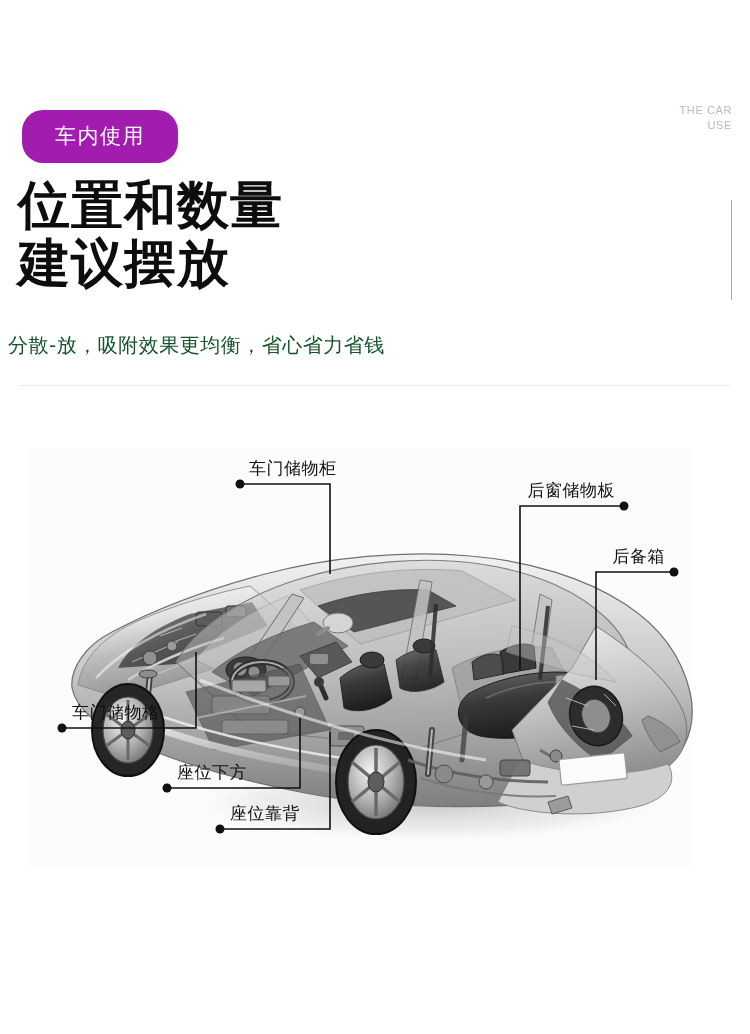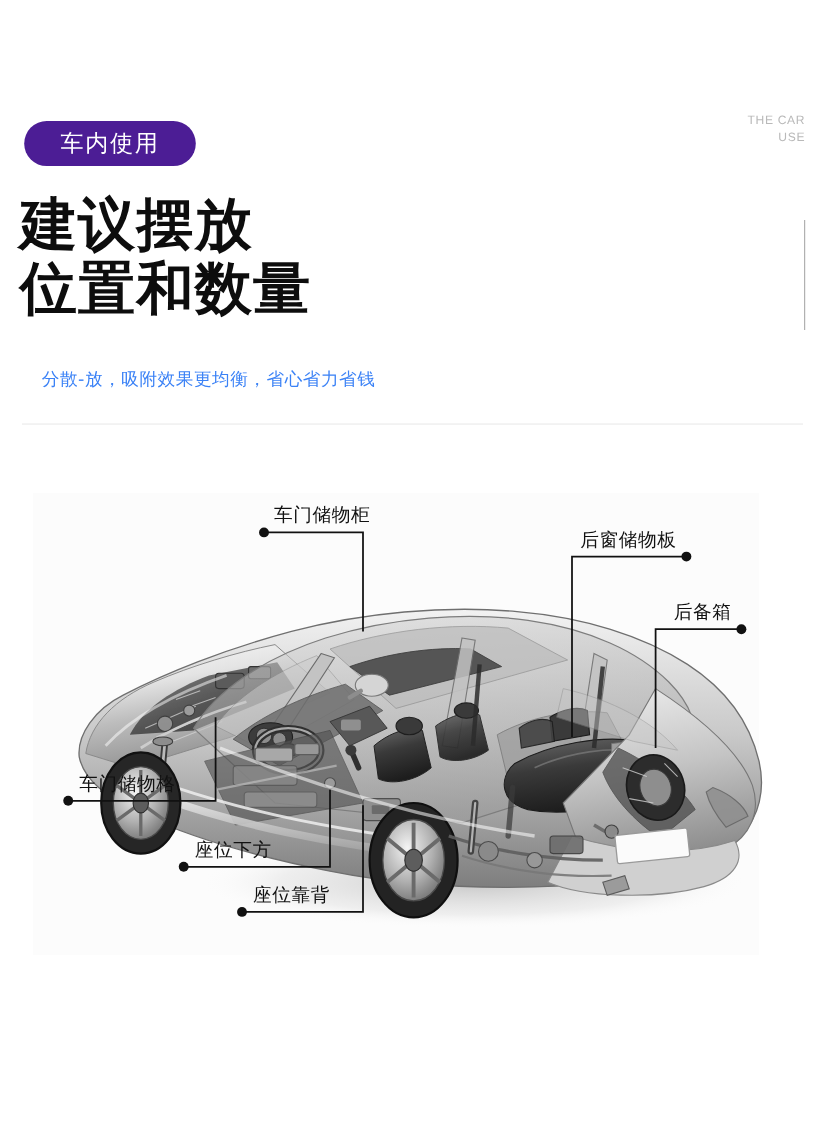--- a/index.html
+++ b/index.html
@@ -22,23 +22,23 @@
     left: 0; top: 0;
     width: 750px;
     height: 400px;
   }
 
   .badge {
     position: absolute;
     left: 22px;
     top: 110px;
     width: 156px;
-    height: 41px;
+    height: 53px;
     border-radius: 21px;
-    background: #4c1d95;
+    background: #a21caf;
     display: flex;
     align-items: center;
     justify-content: center;
     box-sizing: border-box;
   }
   .badge-label {
     color: #ffffff;
     font-size: 21px;
     letter-spacing: 1.5px;
     line-height: 1;
@@ -75,25 +75,25 @@
     line-height: 58px;
     font-weight: bold;
     letter-spacing: 1px;
     color: #0d0d0d;
     font-family: "DejaVu Sans", "Liberation Sans", sans-serif;
   }
   .title div { white-space: nowrap; }
 
   .subtitle {
     position: absolute;
-    left: 38px;
+    left: 8px;
     top: 330px;
-    font-size: 16px;
+    font-size: 20px;
     line-height: 30px;
-    color: #3b82f6;
+    color: #14532d;
     letter-spacing: 0.5px;
     white-space: nowrap;
     font-family: "DejaVu Sans", "Liberation Sans", sans-serif;
   }
 
   .divider {
     position: absolute;
     left: 20px;
     top: 385px;
     width: 710px;
@@ -128,22 +128,22 @@
   </div>
 
   <div class="eyebrow">
     <div>THE CAR</div>
     <div>USE</div>
   </div>
 
   <div class="vrule"></div>
 
   <div class="title">
+    <div>位置和数量</div>
     <div>建议摆放</div>
-    <div>位置和数量</div>
   </div>
 
   <div class="subtitle">分散-放，吸附效果更均衡，省心省力省钱</div>
 
   <div class="divider"></div>
 </div>
 
 <div class="diagram">
 <svg width="750" height="450" viewBox="0 0 750 450" xmlns="http://www.w3.org/2000/svg">
 

